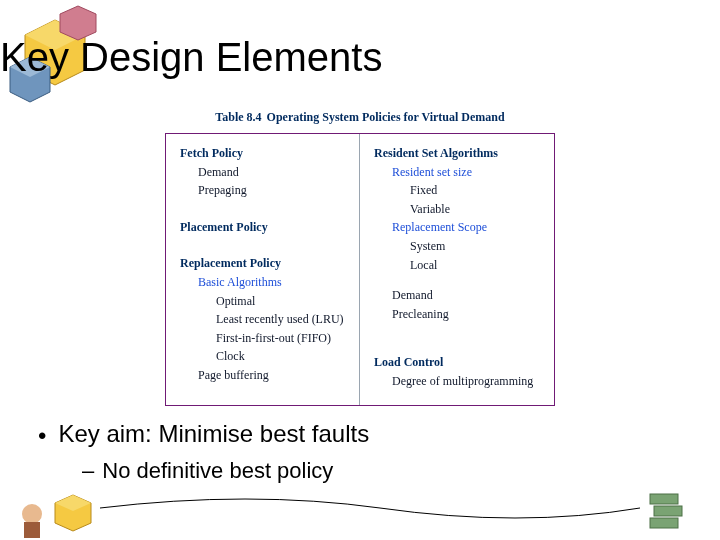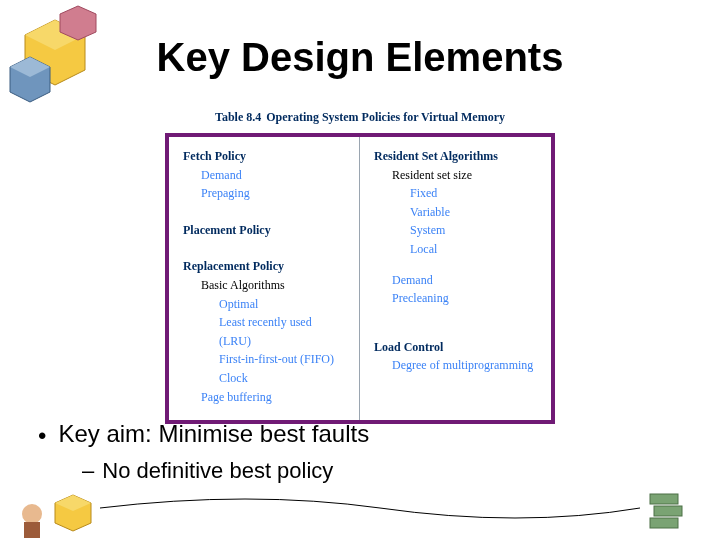--- a/index.html
+++ b/index.html
@@ -23,42 +23,41 @@
     bottom: 0;
     left: 0;
     width: 720px;
     height: 70px;
   }
   .title {
     position: absolute;
     top: 35px;
     left: 0;
     width: 720px;
-    text-align: center;
     font-size: 40px;
-    font-weight: 700;
+    font-weight: 400;
     color: #000;
   }
   .table-wrap {
     position: absolute;
     top: 110px;
     left: 165px;
     width: 390px;
   }
   .table-caption {
     text-align: center;
     font-size: 12px;
     font-weight: bold;
     color: #002a5e;
     margin-bottom: 8px;
     font-family: "Times New Roman", Times, serif;
   }
   .table-caption .tbl-num { margin-right: 5px; }
   .policy-table {
-    border: 4px solid #701a75;
+    border: 1px solid #701a75;
     width: 100%;
     background: #fff;
     font-family: "Times New Roman", Times, serif;
     font-size: 12px;
     line-height: 1.55;
     display: flex;
   }
   .col {
     flex: 1 1 50%;
     padding: 10px 14px 14px 14px;
@@ -66,25 +65,25 @@
   .col-left {
     border-right: 1px solid #9aa5b0;
   }
   .heading {
     font-weight: bold;
     color: #002a5e;
     margin-top: 18px;
   }
   .heading.first { margin-top: 0; }
   .item {
-    color: #3b82f6;
+    color: #0f172a;
     padding-left: 18px;
   }
   .sub-heading {
-    color: #000000;
+    color: #1d4ed8;
     padding-left: 18px;
   }
   .spacer { height: 12px; }
   .bullets {
     position: absolute;
     top: 420px;
     left: 38px;
     font-size: 24px;
     color: #000;
   }
@@ -112,41 +111,42 @@
   <path d="M 55 20 L 85 35 L 55 50 L 25 35 Z" fill="#f7d869"></path>
   <path d="M 10 75 L 30 65 L 50 75 L 50 100 L 30 110 L 10 100 Z" fill="#6f95bd" stroke="#3a5c80" stroke-width="1" transform="translate(0,-8)"></path>
   <path d="M 10 75 L 30 65 L 50 75 L 30 85 Z" fill="#9cb9d6" transform="translate(0,-8)"></path>
   <path d="M 60 0 L 78 -8 L 96 0 L 96 18 L 78 26 L 60 18 Z" fill="#d07d8f" stroke="#a04a5f" stroke-width="1" transform="translate(0,14)"></path>
 </svg>
 
 <div class="title">Key Design Elements</div>
 
 <div class="table-wrap">
   <div class="table-caption">
-    <span class="tbl-num">Table 8.4</span><span>Operating System Policies for Virtual Memory</span>
+    <span class="tbl-num">Table 8.4</span><span>Operating System Policies for Virtual Demand</span>
   </div>
   <div class="policy-table">
     <div class="col col-left">
       <div class="heading first">Fetch Policy</div>
       <div class="item">Demand</div>
       <div class="item">Prepaging</div>
       <div class="heading">Placement Policy</div>
       <div class="heading">Replacement Policy</div>
       <div class="sub-heading">Basic Algorithms</div>
       <div class="item" style="padding-left:36px">Optimal</div>
       <div class="item" style="padding-left:36px">Least recently used (LRU)</div>
       <div class="item" style="padding-left:36px">First-in-first-out (FIFO)</div>
       <div class="item" style="padding-left:36px">Clock</div>
       <div class="item">Page buffering</div>
     </div>
     <div class="col">
       <div class="heading first">Resident Set Algorithms</div>
       <div class="sub-heading">Resident set size</div>
       <div class="item" style="padding-left:36px">Fixed</div>
       <div class="item" style="padding-left:36px">Variable</div>
+      <div class="sub-heading">Replacement Scope</div>
       <div class="item" style="padding-left:36px">System</div>
       <div class="item" style="padding-left:36px">Local</div>
       <div class="spacer"></div>
       <div class="item">Demand</div>
       <div class="item">Precleaning</div>
       <div class="spacer"></div>
       <div class="heading">Load Control</div>
       <div class="item">Degree of multiprogramming</div>
     </div>
   </div>

